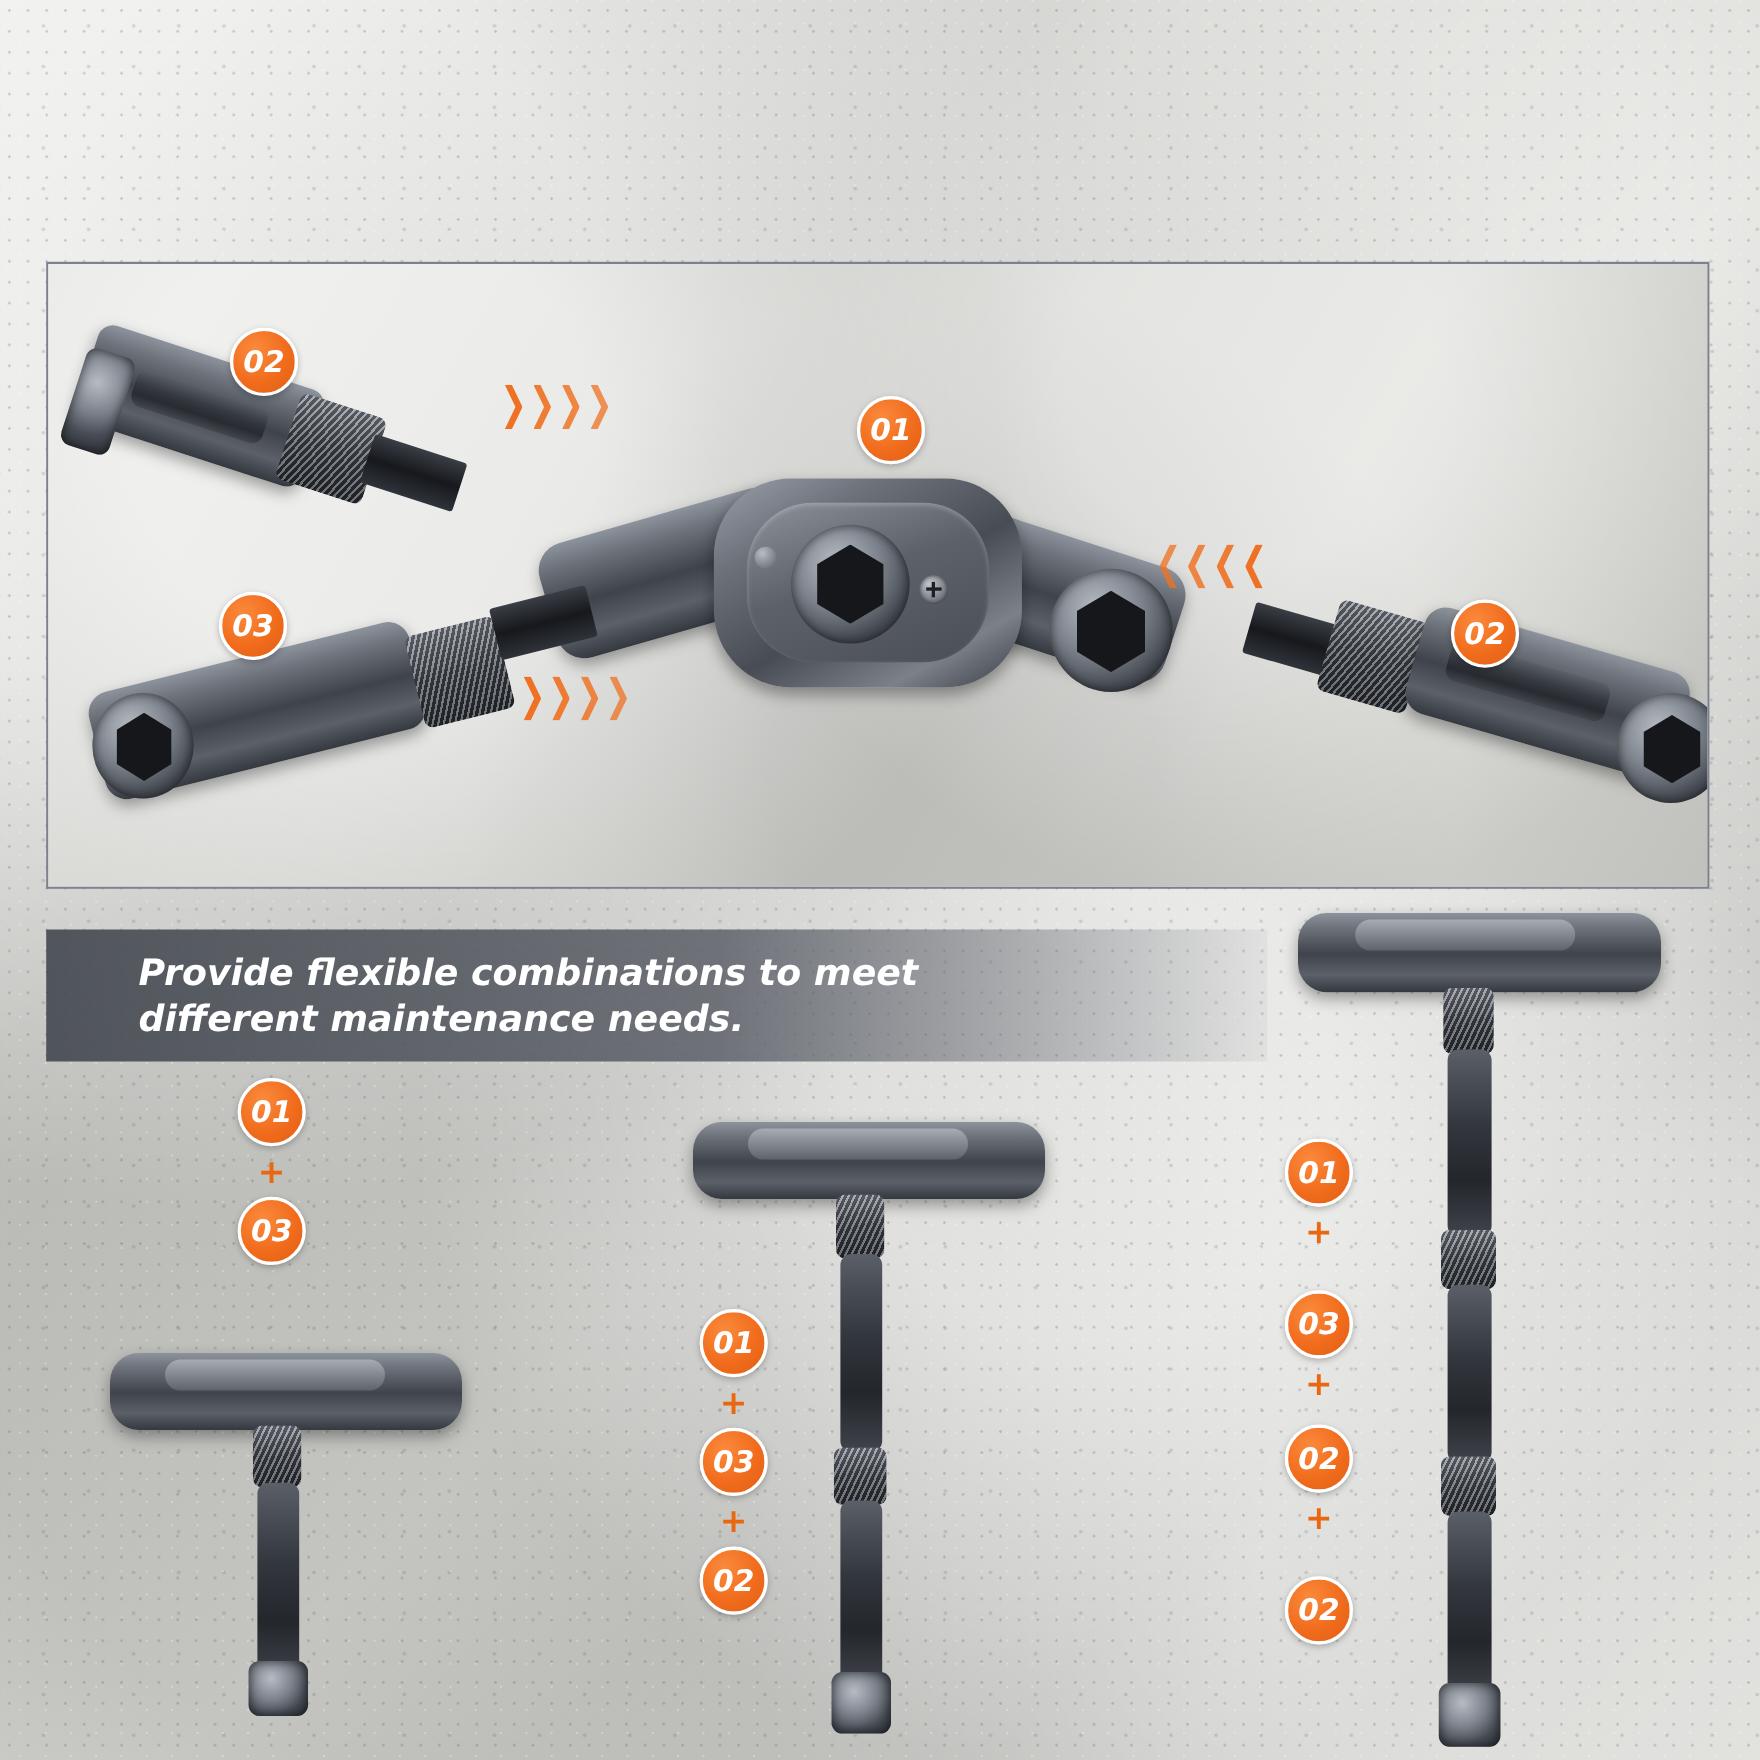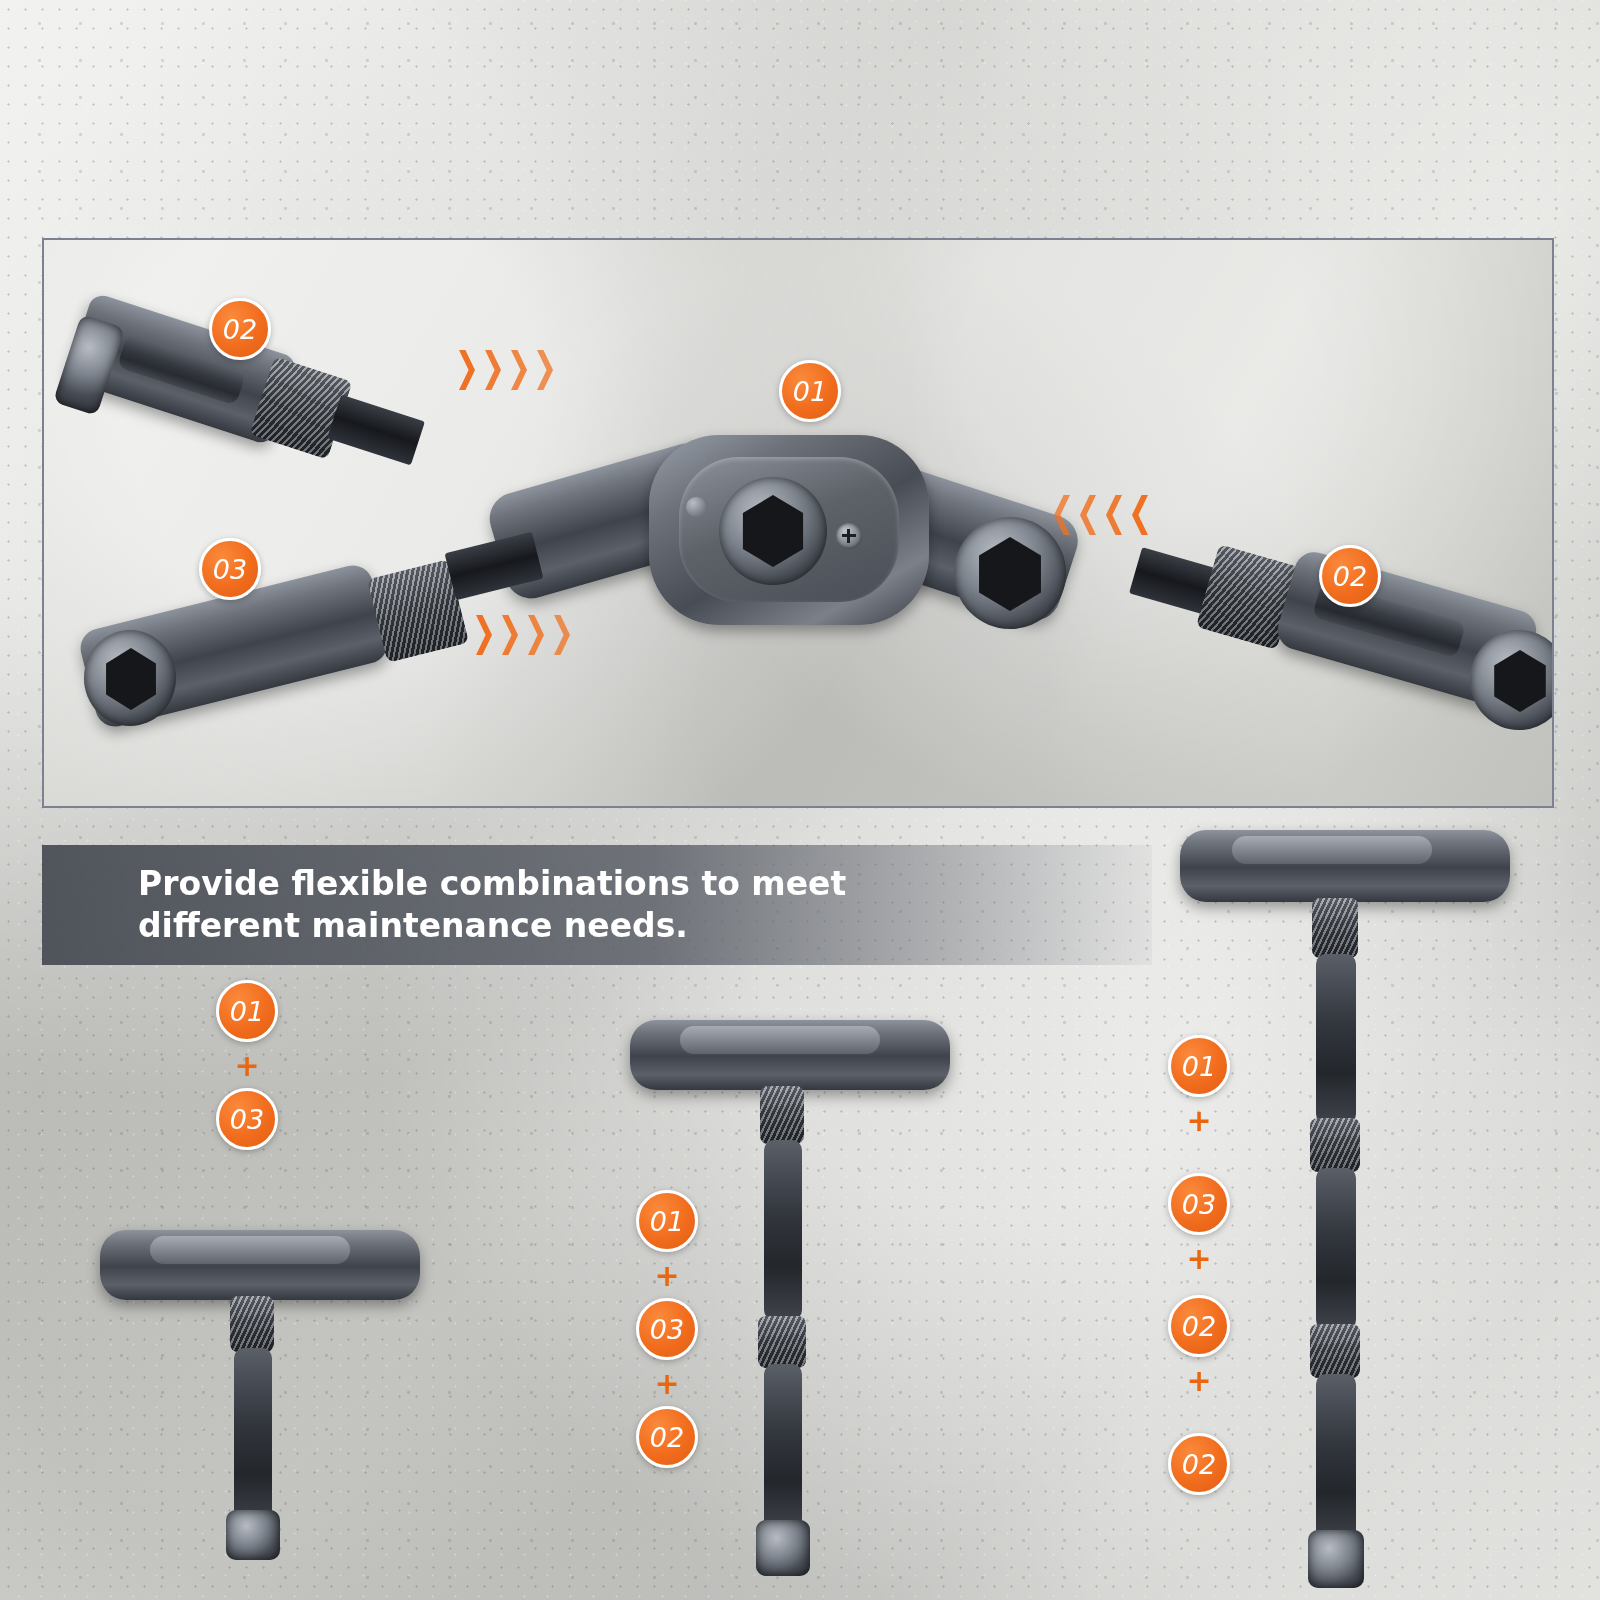--- a/index.html
+++ b/index.html
@@ -95,21 +95,21 @@
   .badge {
     position: absolute;
     width: 62px;
     height: 62px;
     border-radius: 50%;
     background: radial-gradient(circle at 35% 30%, #fb8a3c 0%, #f16c1d 55%, #e05e12 100%);
     border: 3px solid #ffffff;
     box-sizing: border-box;
     color: #ffffff;
     font-family: "DejaVu Sans", sans-serif;
-    font-weight: normal;
+    font-weight: bold;
     font-style: italic;
     font-size: 27px;
     display: flex;
     align-items: center;
     justify-content: center;
     box-shadow: 0 2px 6px rgba(0,0,0,0.25);
   }
   .plus {
     position: absolute;
     color: #e9670f;
@@ -179,26 +179,27 @@
   .caption-bar {
     position: absolute;
     left: 42px;
     top: 845px;
     width: 1110px;
     height: 120px;
     background: linear-gradient(90deg, rgba(70,74,82,0.92) 0%, rgba(96,100,108,0.88) 55%, rgba(150,153,158,0.10) 100%);
   }
   .caption-text {
     position: absolute;
-    left: 96px;
+    left: 84px;
     top: 18px;
     width: 900px;
     color: #ffffff;
     font-family: "DejaVu Sans", sans-serif;
     font-weight: bold;
+    font-style: italic;
     font-size: 33px;
     line-height: 1.28;
     white-space: pre-line;
   }
 
   
   .combo { position: absolute; }
 </style>
 </head>
 <body>

